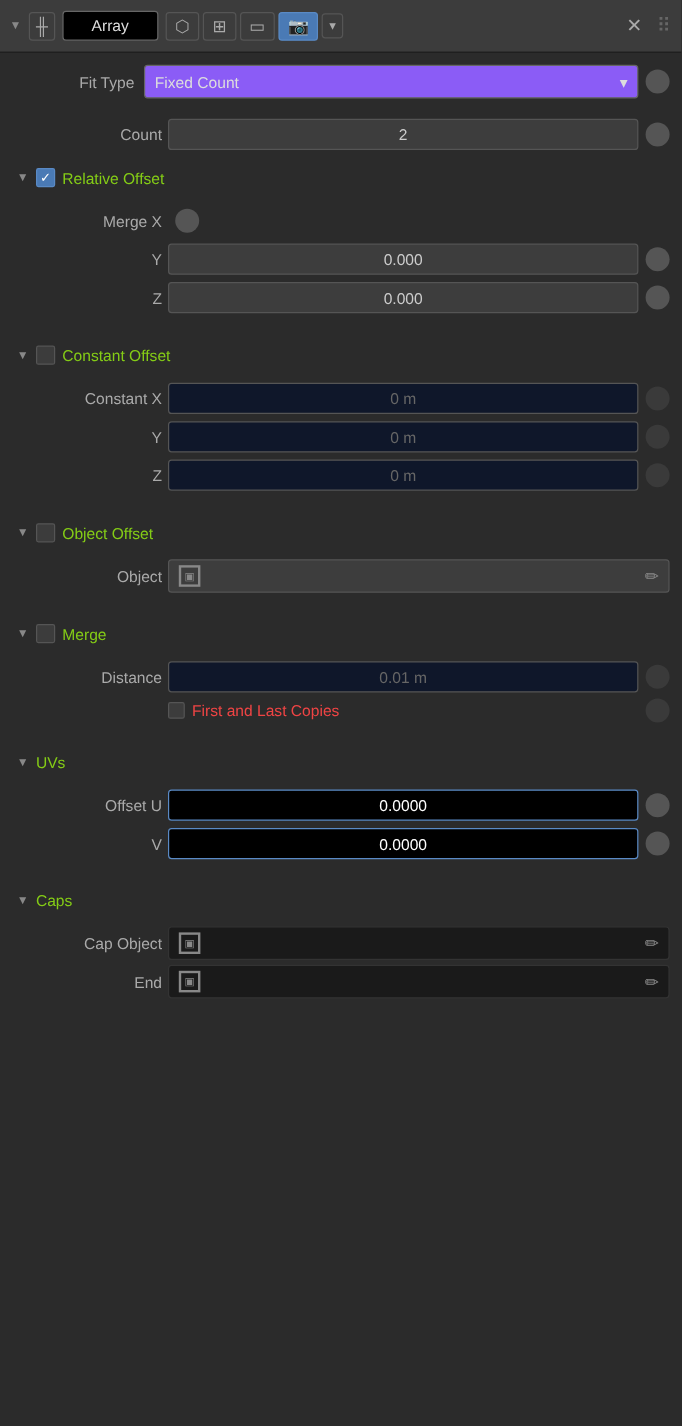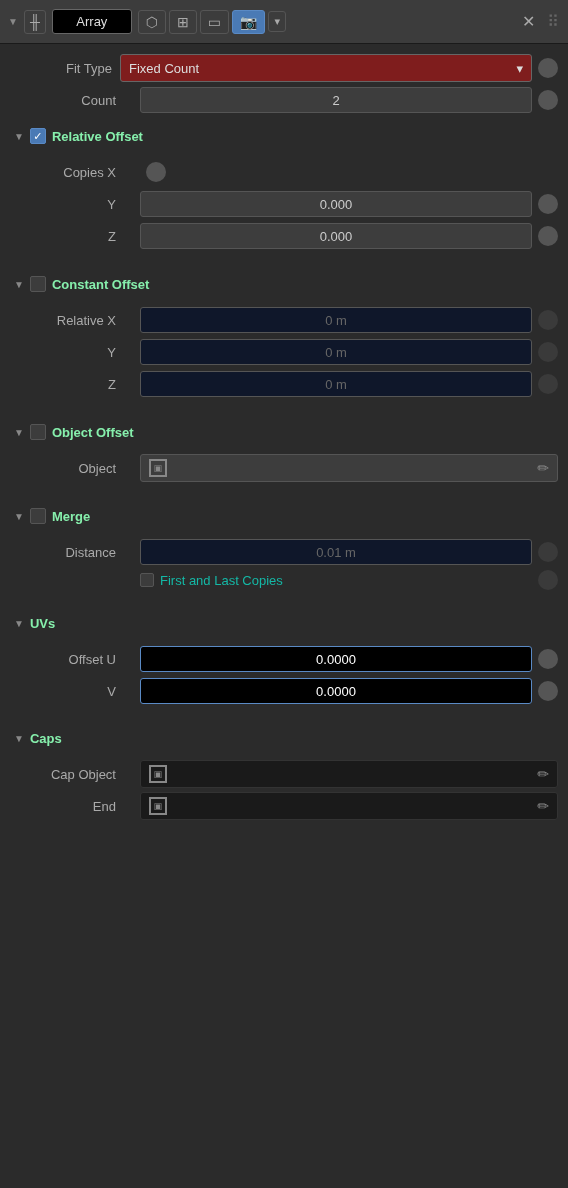--- a/index.html
+++ b/index.html
@@ -97,21 +97,21 @@
     
     .prop-row {
       display: flex;
       align-items: center;
       margin-bottom: 4px;
       min-height: 28px;
     }
     .prop-label {
       text-align: right;
       color: #aaa;
-      padding-right: 24px;
+      padding-right: 5px;
       flex-shrink: 0;
     }
     .prop-label-wide { width: 130px; }
 
     .prop-field {
       flex: 1;
       background: #3d3d3d;
       border: 1px solid #555;
       border-radius: 3px;
       color: #ccc;
@@ -140,21 +140,21 @@
       margin-left: 6px;
       flex-shrink: 0;
     }
     .prop-dot.disabled {
       background: #3a3a3a;
     }
 
     
     .dropdown-field {
       flex: 1;
-      background: #7f1d1d;
+      background: #8b5cf6;
       border: 1px solid #666;
       border-radius: 3px;
       color: #ddd;
       font-size: 13px;
       padding: 4px 8px;
       min-height: 28px;
       display: flex;
       align-items: center;
       justify-content: space-between;
     }
@@ -185,34 +185,34 @@
       color: #fff;
       font-size: 11px;
       flex-shrink: 0;
     }
     .section-checkbox.unchecked {
       background: #3c3c3c;
       border-color: #555;
     }
     .section-title {
       font-size: 13px;
-      color: #86efac;
-      font-weight: 700;
+      color: #84cc16;
+      font-weight: 400;
     }
 
     
     .section-body {
       padding: 4px 0 8px 0;
     }
 
     
     .fit-type-row {
       display: flex;
       align-items: center;
-      margin-bottom: 4px;
+      margin-bottom: 16px;
       min-height: 28px;
     }
     .fit-label {
       width: 110px;
       text-align: right;
       color: #aaa;
       padding-right: 8px;
       flex-shrink: 0;
     }
 
@@ -315,21 +315,21 @@
     <div class="prop-dot"></div>
   </div>
 
   <div class="section-header">
     <span class="section-triangle">▼</span>
     <div class="section-checkbox">✓</div>
     <span class="section-title">Relative Offset</span>
   </div>
   <div class="section-body">
     <div class="prop-row">
-      <div class="prop-label prop-label-wide">Copies X</div>
+      <div class="prop-label prop-label-wide">Merge X</div>
       <div class="prop-dot"></div>
     </div>
     <div class="prop-row">
       <div class="prop-label prop-label-wide">Y</div>
       <div class="prop-field">0.000</div>
       <div class="prop-dot"></div>
     </div>
     <div class="prop-row">
       <div class="prop-label prop-label-wide">Z</div>
       <div class="prop-field">0.000</div>
@@ -337,21 +337,21 @@
     </div>
   </div>
 
   <div class="section-header">
     <span class="section-triangle">▼</span>
     <div class="section-checkbox unchecked"></div>
     <span class="section-title">Constant Offset</span>
   </div>
   <div class="section-body">
     <div class="prop-row">
-      <div class="prop-label prop-label-wide">Relative X</div>
+      <div class="prop-label prop-label-wide">Constant X</div>
       <div class="prop-field disabled">0 m</div>
       <div class="prop-dot disabled"></div>
     </div>
     <div class="prop-row">
       <div class="prop-label prop-label-wide">Y</div>
       <div class="prop-field disabled">0 m</div>
       <div class="prop-dot disabled"></div>
     </div>
     <div class="prop-row">
       <div class="prop-label prop-label-wide">Z</div>
@@ -381,21 +381,21 @@
     <span class="section-title">Merge</span>
   </div>
   <div class="section-body">
     <div class="prop-row">
       <div class="prop-label prop-label-wide">Distance</div>
       <div class="prop-field disabled">0.01 m</div>
       <div class="prop-dot disabled"></div>
     </div>
     <div class="checkbox-row">
       <div class="small-checkbox"></div>
-      <span style="color:#14b8a6">First and Last Copies</span>
+      <span style="color:#ef4444">First and Last Copies</span>
       <div class="prop-dot disabled" style="margin-left:auto"></div>
     </div>
   </div>
 
   <div class="section-header">
     <span class="section-triangle">▼</span>
     <span class="section-title">UVs</span>
   </div>
   <div class="section-body">
     <div class="prop-row">

